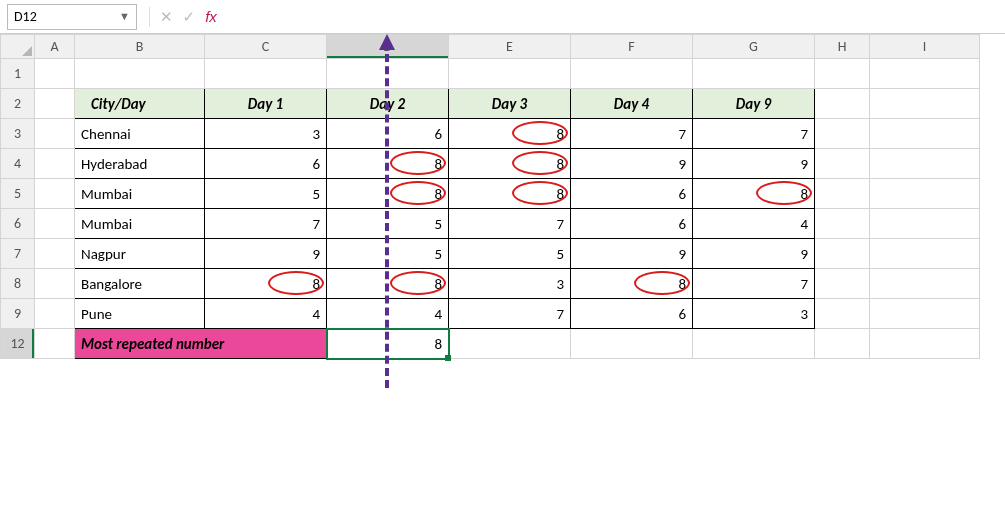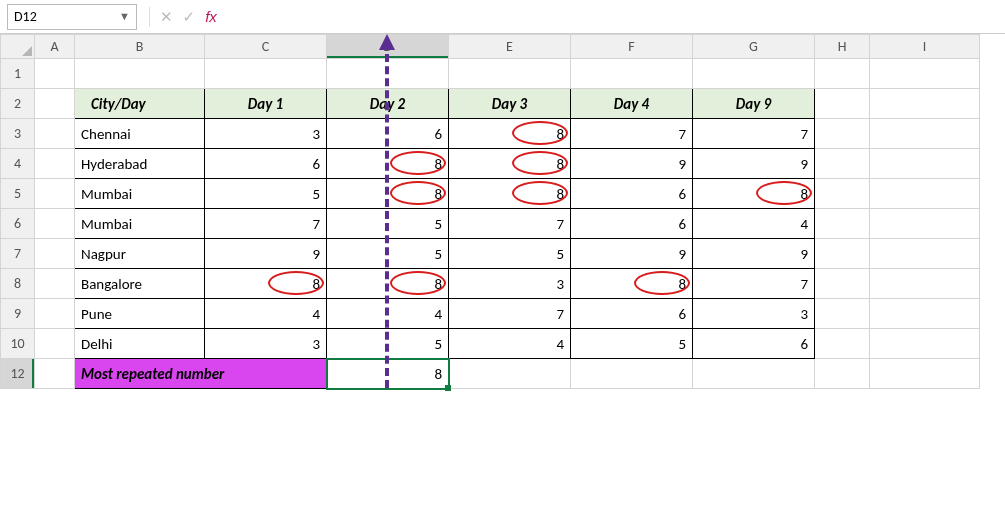--- a/index.html
+++ b/index.html
@@ -94,21 +94,21 @@
   .center { justify-content:center; }
   .data-table-th {
     background: #e2efda;
     font-weight: bold;
     font-style: italic;
     text-align: left;
   }
   .data-table-th.left-th { text-align:center; padding-left:10px;}
   .data-border { border: 1px solid #000 !important; }
   .result-label {
-    background: #d946ef;
+    background: #ec4899;
     font-weight: bold;
     font-style: italic;
     text-align:left;
     padding-left:6px;
   }
   .sel-col thead th.colD-hdr {position:relative;}
   .selected-cell {
     outline: 2px solid #107c41;
     outline-offset: -1px;
   }
@@ -407,44 +407,20 @@
           <td class="data-border">
             <div class="cell right">6</div>
           </td>
           <td class="data-border">
             <div class="cell right">3</div>
           </td>
           <td></td>
           <td></td>
         </tr>
         <tr>
-          <th class="rowhdr">10</th>
-          <td></td>
-          <td class="data-border">
-            <div class="cell left">Delhi</div>
-          </td>
-          <td class="data-border">
-            <div class="cell right">3</div>
-          </td>
-          <td class="data-border">
-            <div class="cell right">5</div>
-          </td>
-          <td class="data-border">
-            <div class="cell right">4</div>
-          </td>
-          <td class="data-border">
-            <div class="cell right">5</div>
-          </td>
-          <td class="data-border">
-            <div class="cell right">6</div>
-          </td>
-          <td></td>
-          <td></td>
-        </tr>
-        <tr>
           <th class="rowhdr row12hdr">12</th>
           <td></td>
           <td class="result-label data-border" colspan="2">
             <div class="cell left">Most repeated number</div>
           </td>
           <td class="data-border selected-cell">
             <div class="cell right">8</div>
             <div class="fill-handle"></div>
           </td>
           <td></td>

